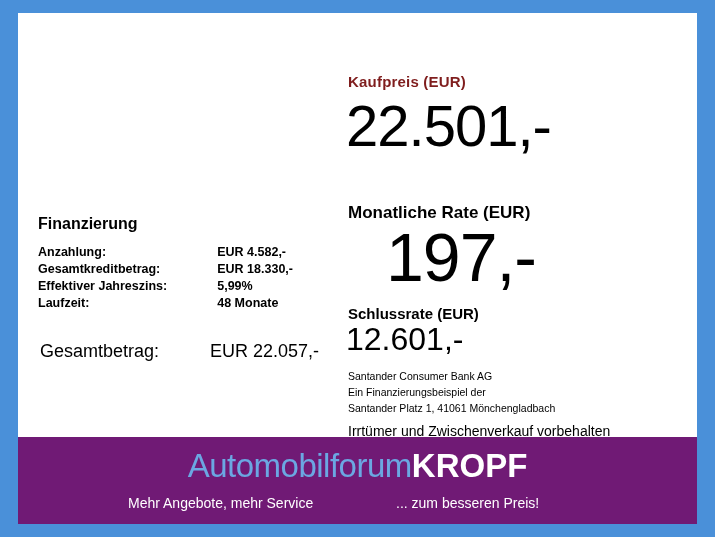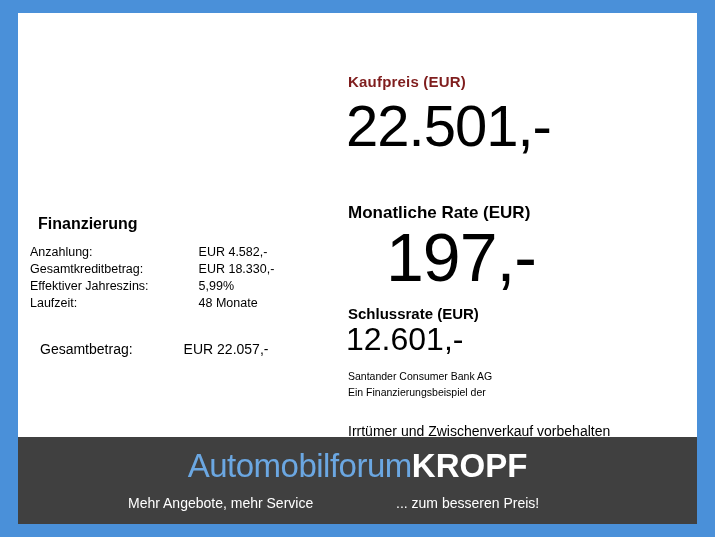--- a/index.html
+++ b/index.html
@@ -102,57 +102,58 @@
   .fin-title {
     position: absolute;
     left: 20px;
     top: 202px;
     font-size: 16px;
     font-weight: bold;
     color: #000;
   }
   .fin-table {
     position: absolute;
-    left: 12px;
+    left: 20px;
     top: 232px;
     font-size: 12.5px;
     color: #000;
     border-collapse: collapse;
+    font-weight: bold;
   }
   .fin-table td {
     padding: 0 0 3px 0;
     font-size: 12.5px;
     white-space: nowrap;
   }
   .fin-table td.val {
     padding-left: 50px;
   }
   .fin-total {
     position: absolute;
     left: 20px;
     top: 326px;
     font-size: 13.5px;
     color: #000;
   }
   .fin-total td {
-    font-size: 14px;
+    font-size: 18px;
     white-space: nowrap;
     padding: 0;
   }
   .fin-total td.val {
     padding-left: 49px;
   }
   
   .footer {
     position: absolute;
     left: 18px;
     top: 437px;
     width: 679px;
     height: 87px;
-    background: #404040;
+    background: #701a75;
   }
   .brand {
     position: absolute;
     left: 0;
     top: 12px;
     width: 679px;
     text-align: center;
     font-size: 33px;
     line-height: 1;
     white-space: nowrap;
@@ -194,20 +195,21 @@
 
     <div class="rate-label">Monatliche Rate (EUR)</div>
     <div class="rate-value">197,-</div>
 
     <div class="schluss-label">Schlussrate (EUR)</div>
     <div class="schluss-value">12.601,-</div>
 
     <div class="bank-note">
       <div>Santander Consumer Bank AG</div>
       <div>Ein Finanzierungsbeispiel der</div>
+      <div>Santander Platz 1, 41061 Mönchengladbach</div>
     </div>
 
     <div class="disclaimer">Irrtümer und Zwischenverkauf vorbehalten</div>
 
     <div class="fin-title">Finanzierung</div>
 
     <table class="fin-table">
       <tbody>
         <tr>
           <td>Anzahlung:</td>

